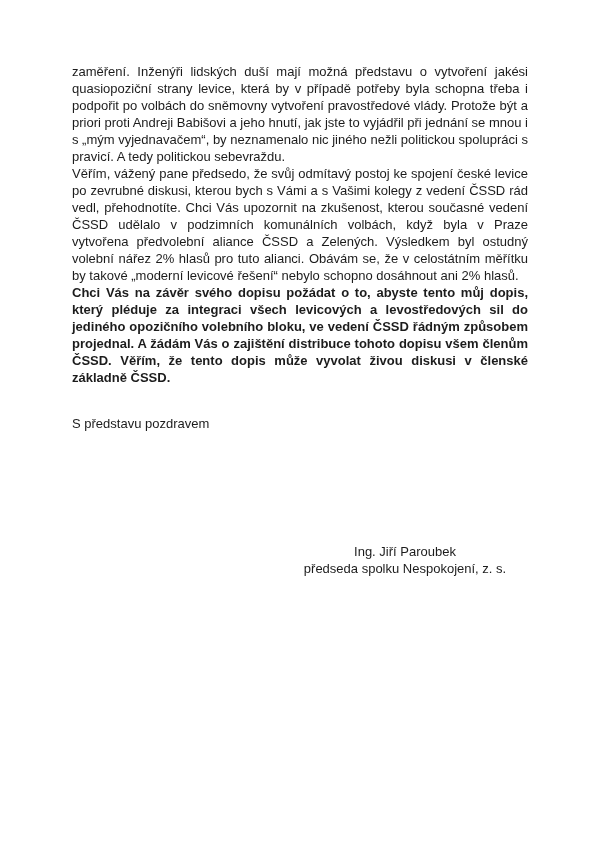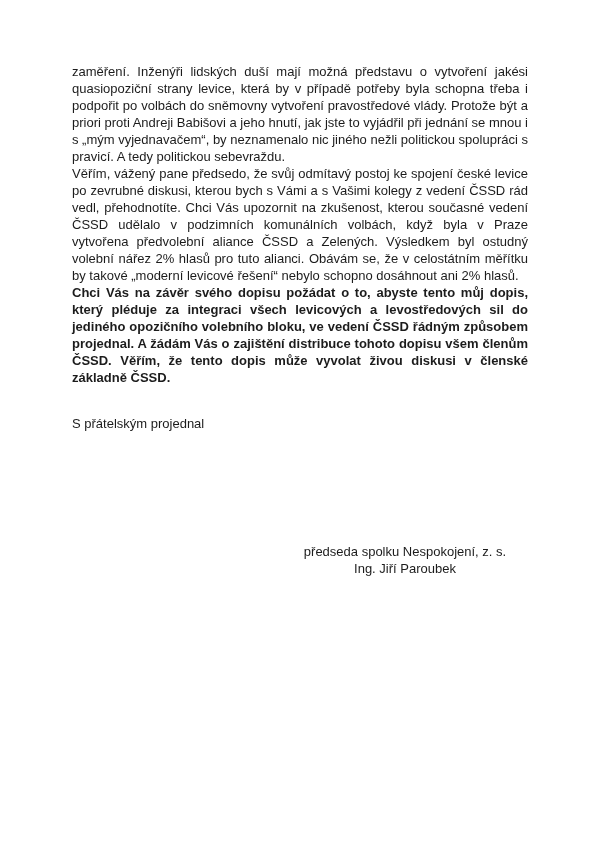--- a/index.html
+++ b/index.html
@@ -43,19 +43,19 @@
   }
 </style>
 </head>
 <body>
 
 <div class="page">
   <div class="content">
     <p class="para">zaměření. Inženýři lidských duší mají možná představu o vytvoření jakési quasiopoziční strany levice, která by v případě potřeby byla schopna třeba i podpořit po volbách do sněmovny vytvoření pravostředové vlády. Protože být a priori proti Andreji Babišovi a jeho hnutí, jak jste to vyjádřil při jednání se mnou i s „mým vyjednavačem“, by neznamenalo nic jiného nežli politickou spolupráci s pravicí. A tedy politickou sebevraždu.</p>
     <p class="para">Věřím, vážený pane předsedo, že svůj odmítavý postoj ke spojení české levice po zevrubné diskusi, kterou bych s Vámi a s Vašimi kolegy z vedení ČSSD rád vedl, přehodnotíte. Chci Vás upozornit na zkušenost, kterou současné vedení ČSSD udělalo v podzimních komunálních volbách, když byla v Praze vytvořena předvolební aliance ČSSD a Zelených. Výsledkem byl ostudný volební nářez 2% hlasů pro tuto alianci. Obávám se, že v celostátním měřítku by takové „moderní levicové řešení“ nebylo schopno dosáhnout ani 2% hlasů.</p>
     <p class="para bold">Chci Vás na závěr svého dopisu požádat o to, abyste tento můj dopis, který pléduje za integraci všech levicových a levostředových sil do jediného opozičního volebního bloku,  ve vedení ČSSD řádným způsobem projednal. A žádám Vás o zajištění distribuce tohoto dopisu všem členům ČSSD. Věřím, že tento dopis může vyvolat živou diskusi v členské základně ČSSD.</p>
-    <p class="closing">S přátelským projednal</p>
+    <p class="closing">S představu pozdravem</p>
     <div class="signature">
+      <div>Ing. Jiří Paroubek</div>
       <div>předseda spolku Nespokojení, z. s.</div>
-      <div>Ing. Jiří Paroubek</div>
     </div>
   </div>
 </div>
 
 </body></html>

